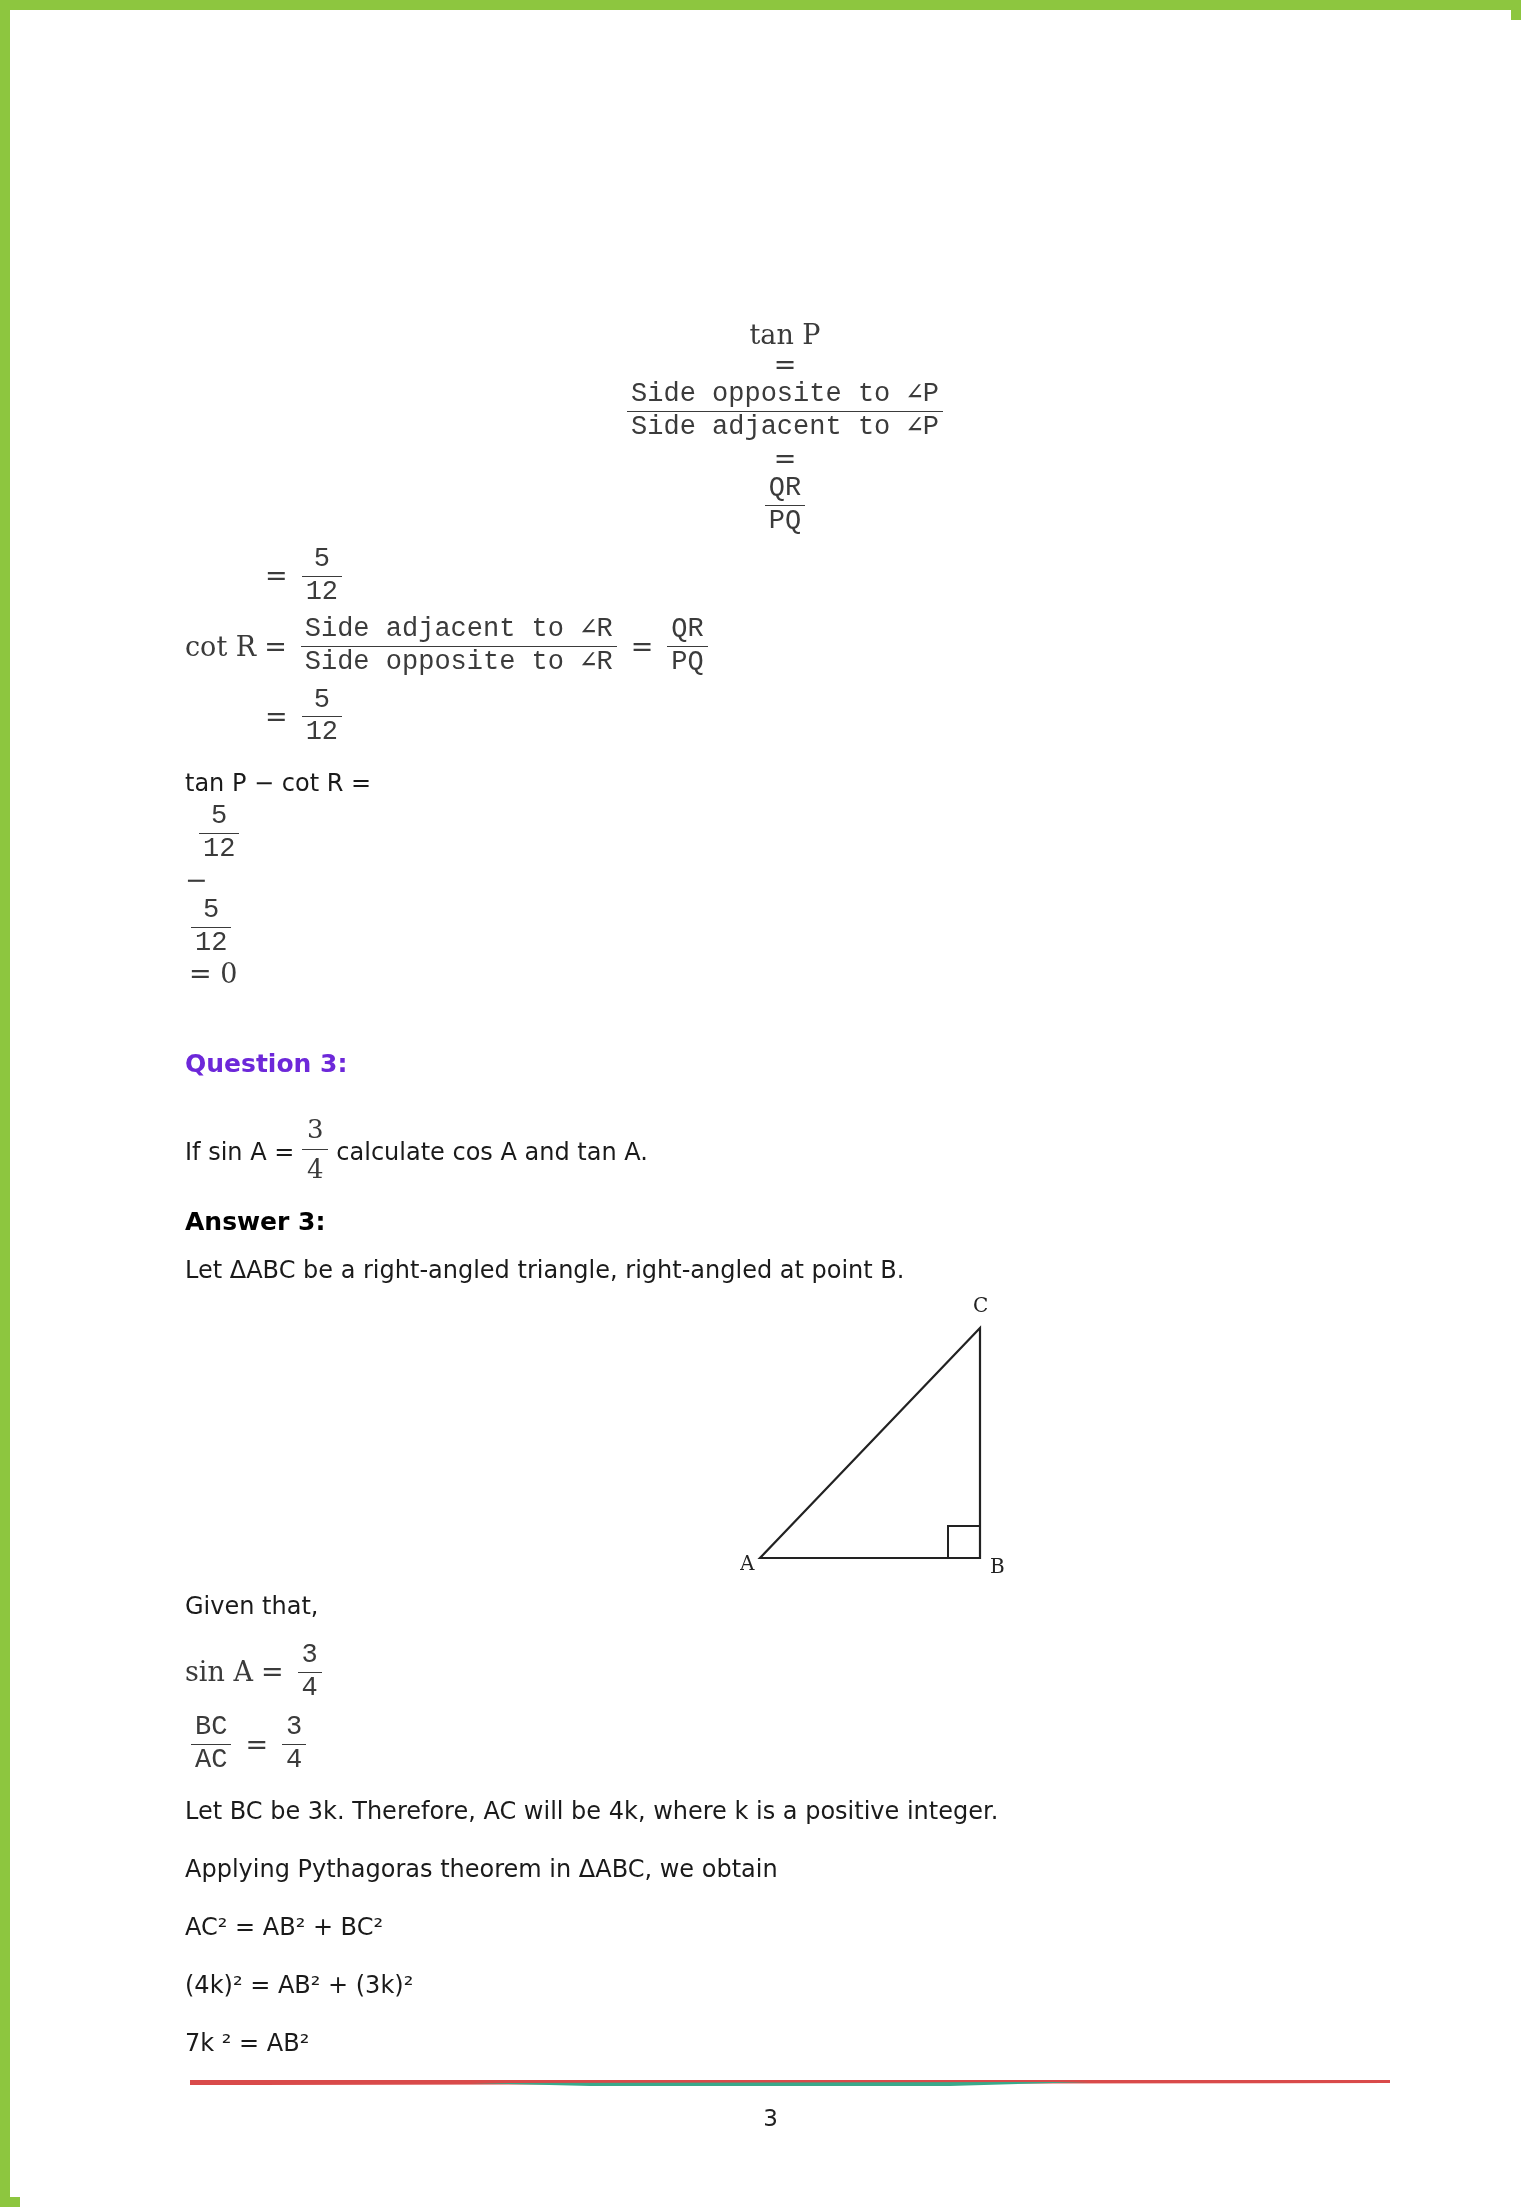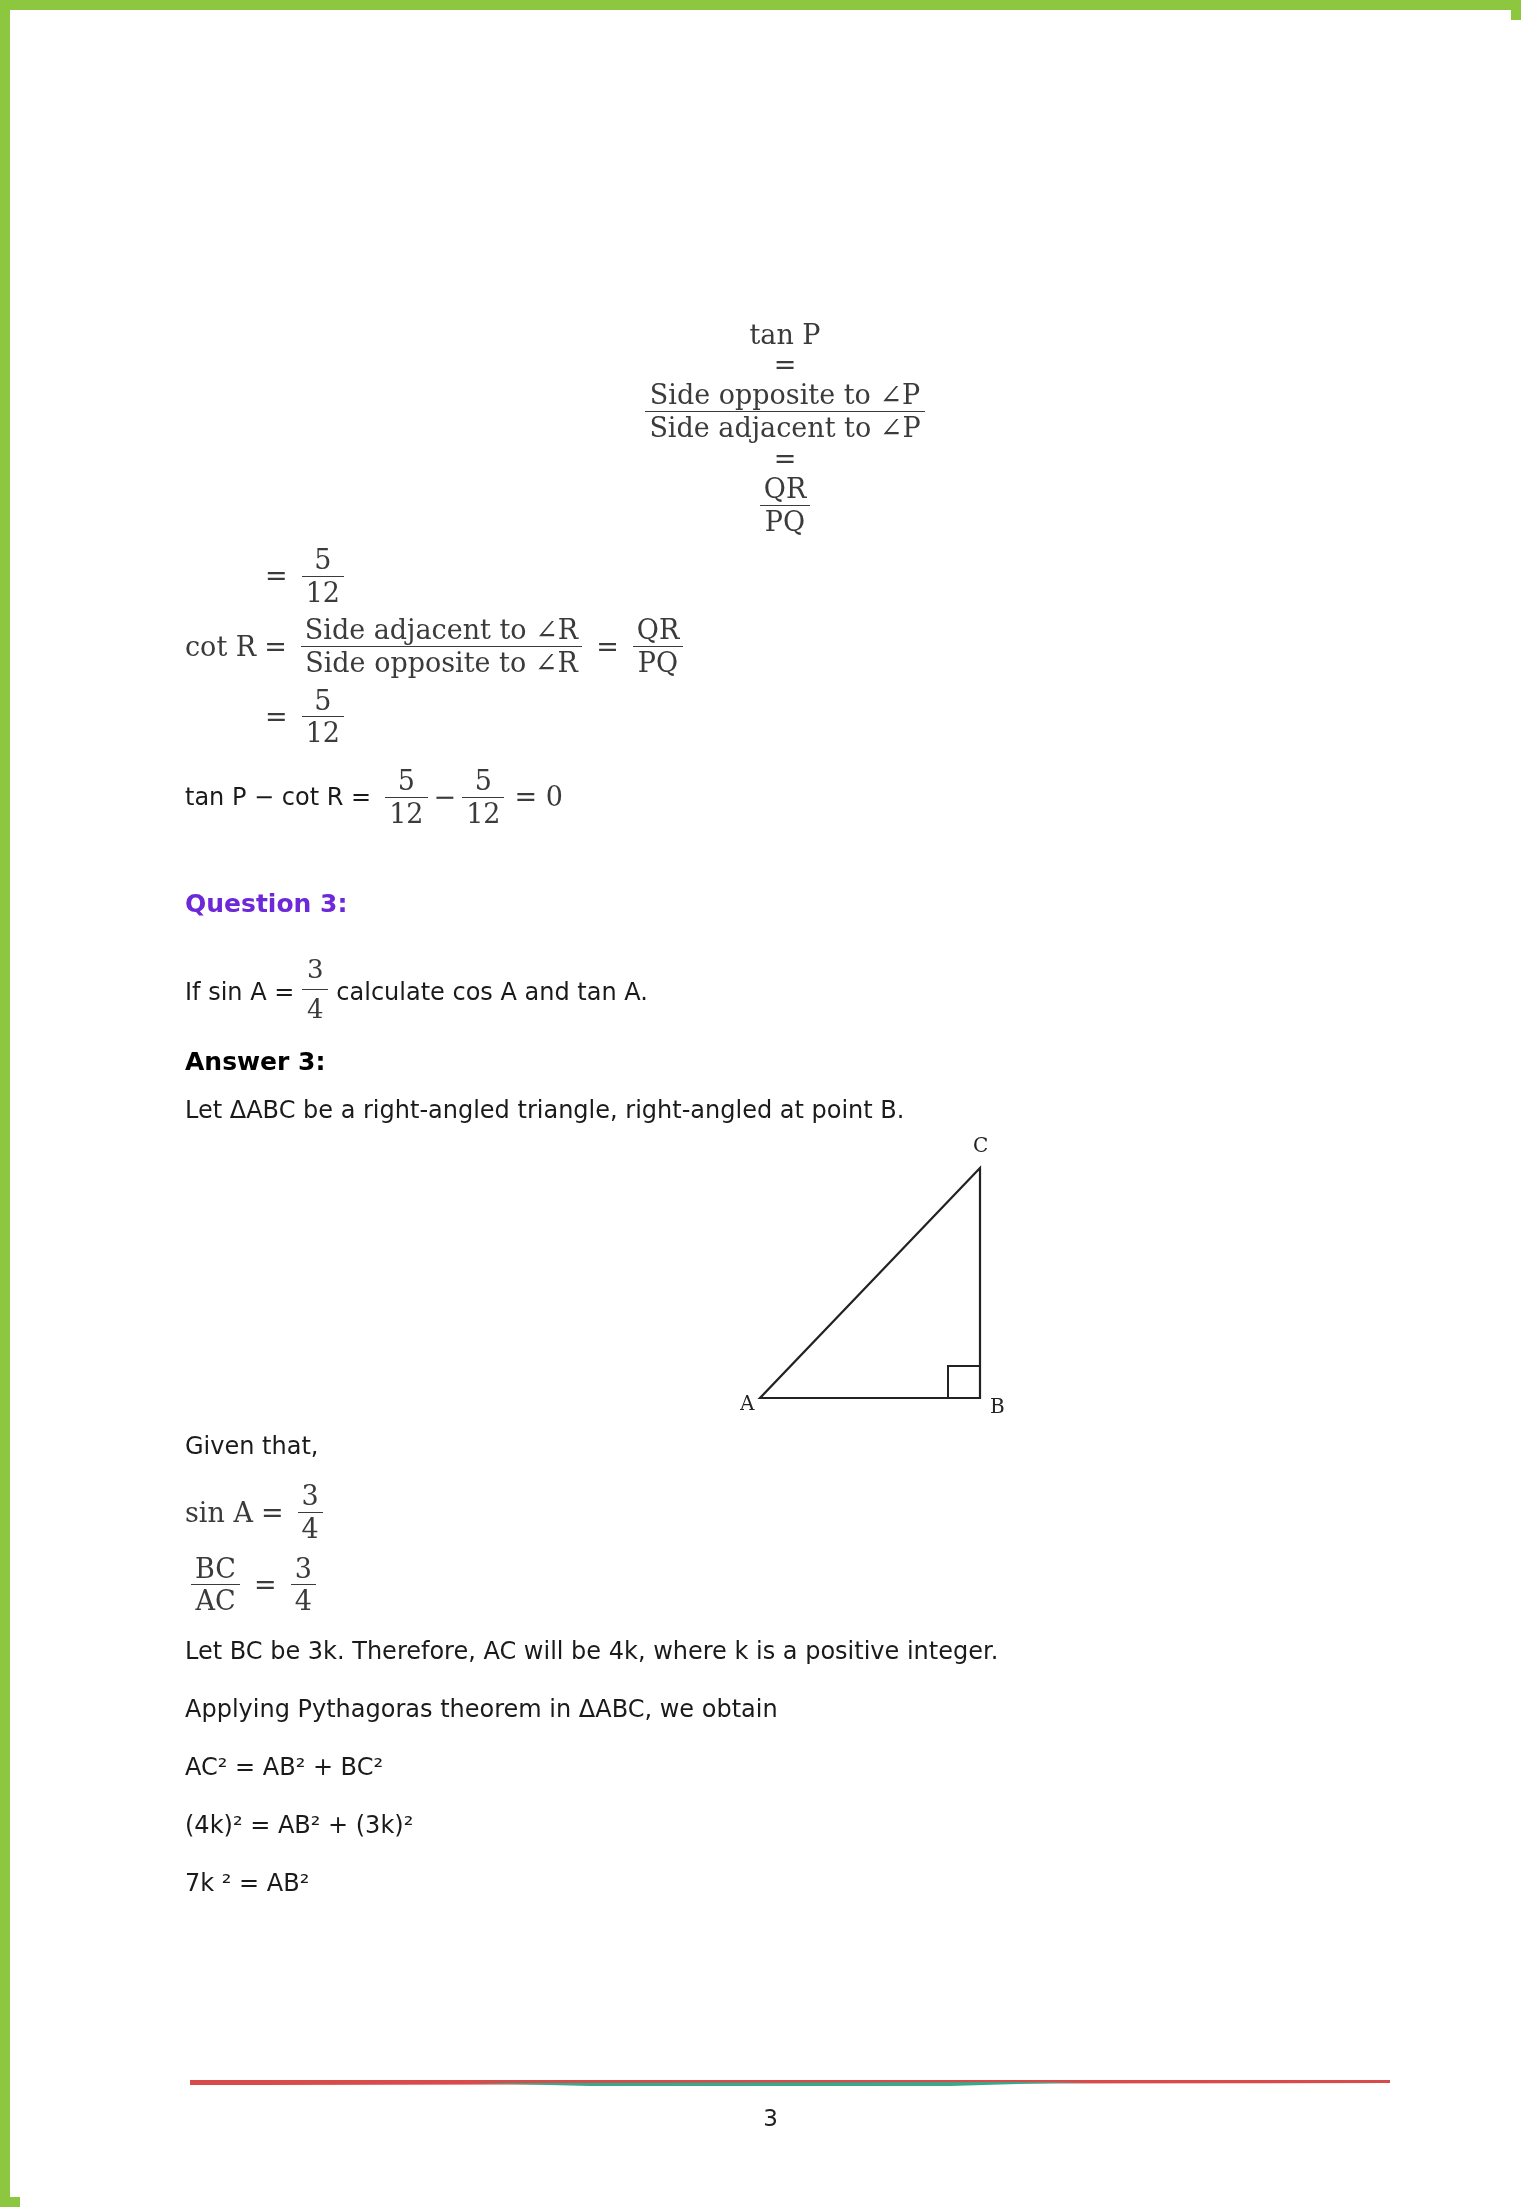--- a/index.html
+++ b/index.html
@@ -49,20 +49,21 @@
     align-items: center;
     flex-wrap: nowrap;
   }
   .frac {
     display: inline-flex;
     flex-direction: column;
     align-items: center;
     justify-content: center;
     vertical-align: middle;
     margin: 0 6px;
+    font-family: Liberation Mono, monospace;
   }
   .frac .num, .frac .den {
     padding: 1px 4px;
     white-space: nowrap;
   }
   .frac .bar {
     border-top: 1.6px solid #3b3b3b;
     width: 100%;
     align-self: stretch;
   }
@@ -195,21 +196,21 @@
           <span class="frac">
             <span class="num">5</span>
             <span class="bar"></span>
             <span class="den">12</span>
           </span>
         </div>
       </div>
 
       <div class="spacer-sm"></div>
 
-      <div class="mrow bodytext" style="align-items:center;">
+      <div class="mrow bodytext" style="align-items:flex-start;flex-direction:column;">
         <span>tan P − cot R =</span>
         <span class="frac mathimg" style="margin-left:14px;">
           <span class="num">5</span>
           <span class="bar"></span>
           <span class="den">12</span>
         </span>
         <span class="mathimg">−</span>
         <span class="frac mathimg">
           <span class="num">5</span>
           <span class="bar"></span>

